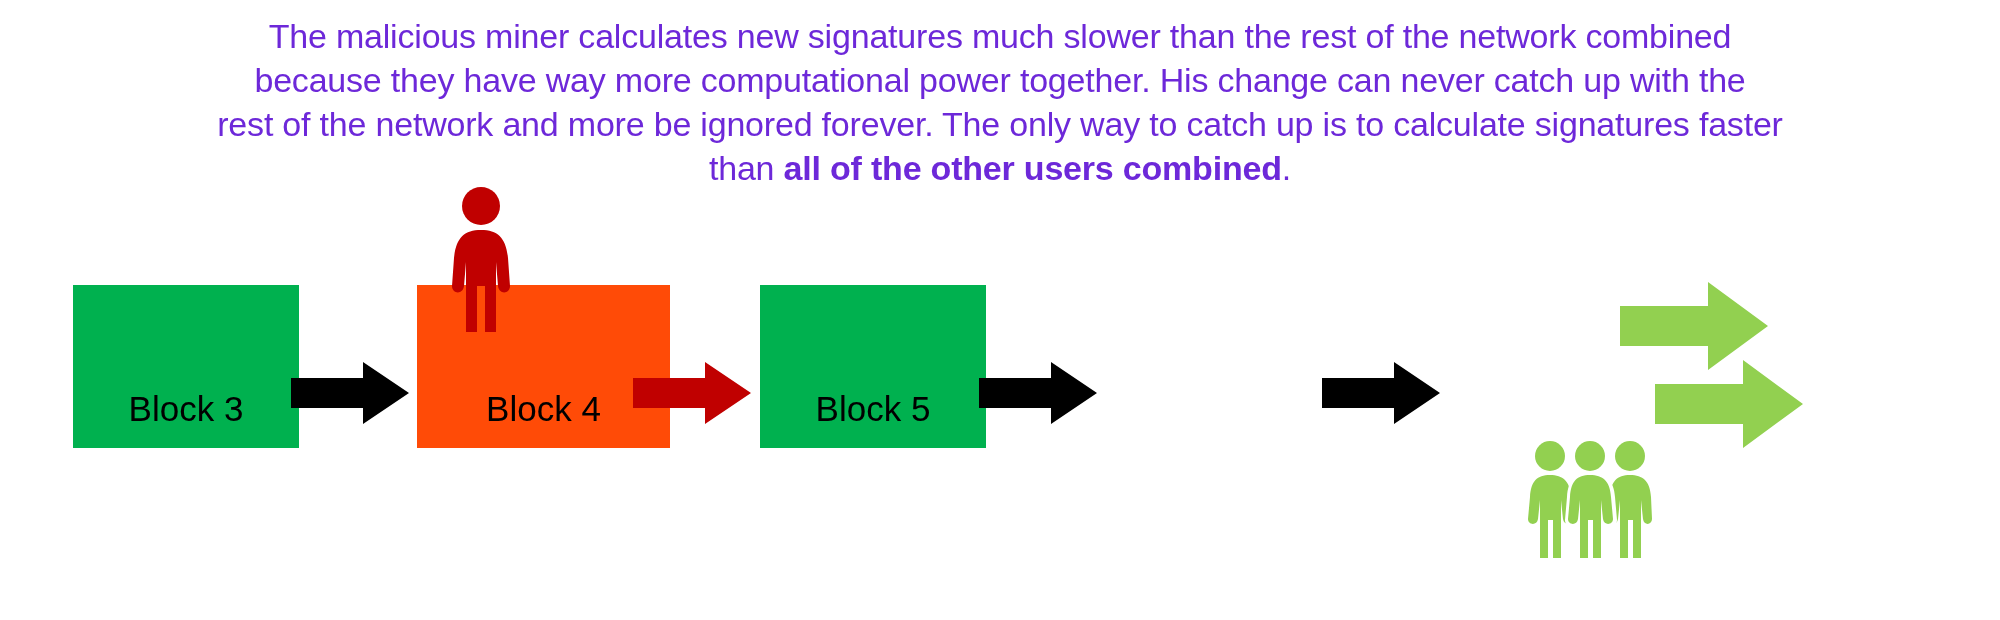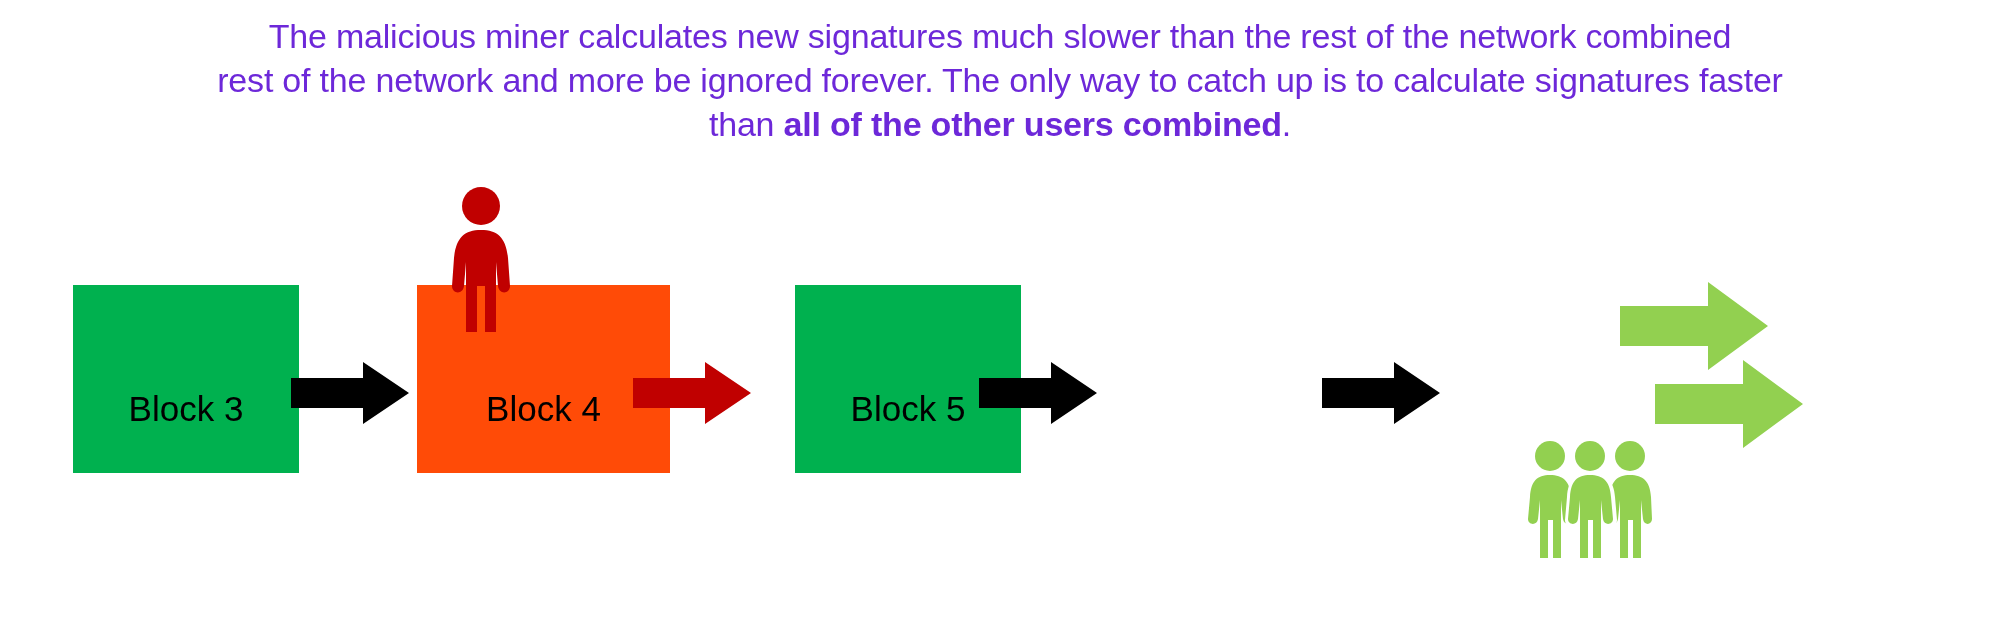--- a/index.html
+++ b/index.html
@@ -32,40 +32,40 @@
     letter-spacing: -0.2px;
   }
   #caption .ln { display: block; white-space: pre; }
   #caption .bold { font-weight: bold; }
 
   
   .block {
     position: absolute;
     top: 285px;
     width: 226px;
-    height: 188px;
+    height: 163px;
     text-decoration: underline;
   }
   .block .label {
     position: absolute;
     left: 0;
     right: 0;
     top: 104px;
     text-align: center;
     color: #000000;
     font-size: 35px;
     line-height: 40px;
     font-family: "Liberation Sans", sans-serif;
   }
   .green { background: #00B14F; }
   .orange { background: #FF4B07; }
 
   #block3 { left: 73px; }
   #block4 { left: 417px; padding-left: 27px; }
-  #block5 { left: 795px; }
+  #block5 { left: 760px; }
   #block6 { left: 1105px; }
   #block7 { left: 1452px; }
 
   
   .chain-arrow {
     position: absolute;
     top: 362px;
     width: 118px;
     height: 62px;
   }
@@ -101,20 +101,21 @@
   }
   #crowd svg { display: block; width: 124px; height: 122px; }
 </style>
 </head>
 <body>
 
 <div id="page">
 
   <div id="caption">
     <span class="ln">The malicious miner calculates new signatures much slower than the rest of the network combined</span>
+    <span class="ln">because they have way more computational power together. His change can never catch up with the</span>
     <span class="ln">rest of the network and more be ignored forever. The only way to catch up is to calculate signatures faster</span>
     <span class="ln"><span>than </span><span class="bold">all of the other users combined</span><span>.</span></span>
   </div>
 
   <div class="block green" id="block3">
     <span class="label">Block 3</span>
   </div>
 
   <div class="chain-arrow" id="arrow34">
     <svg viewBox="0 0 118 62" xmlns="http://www.w3.org/2000/svg">

